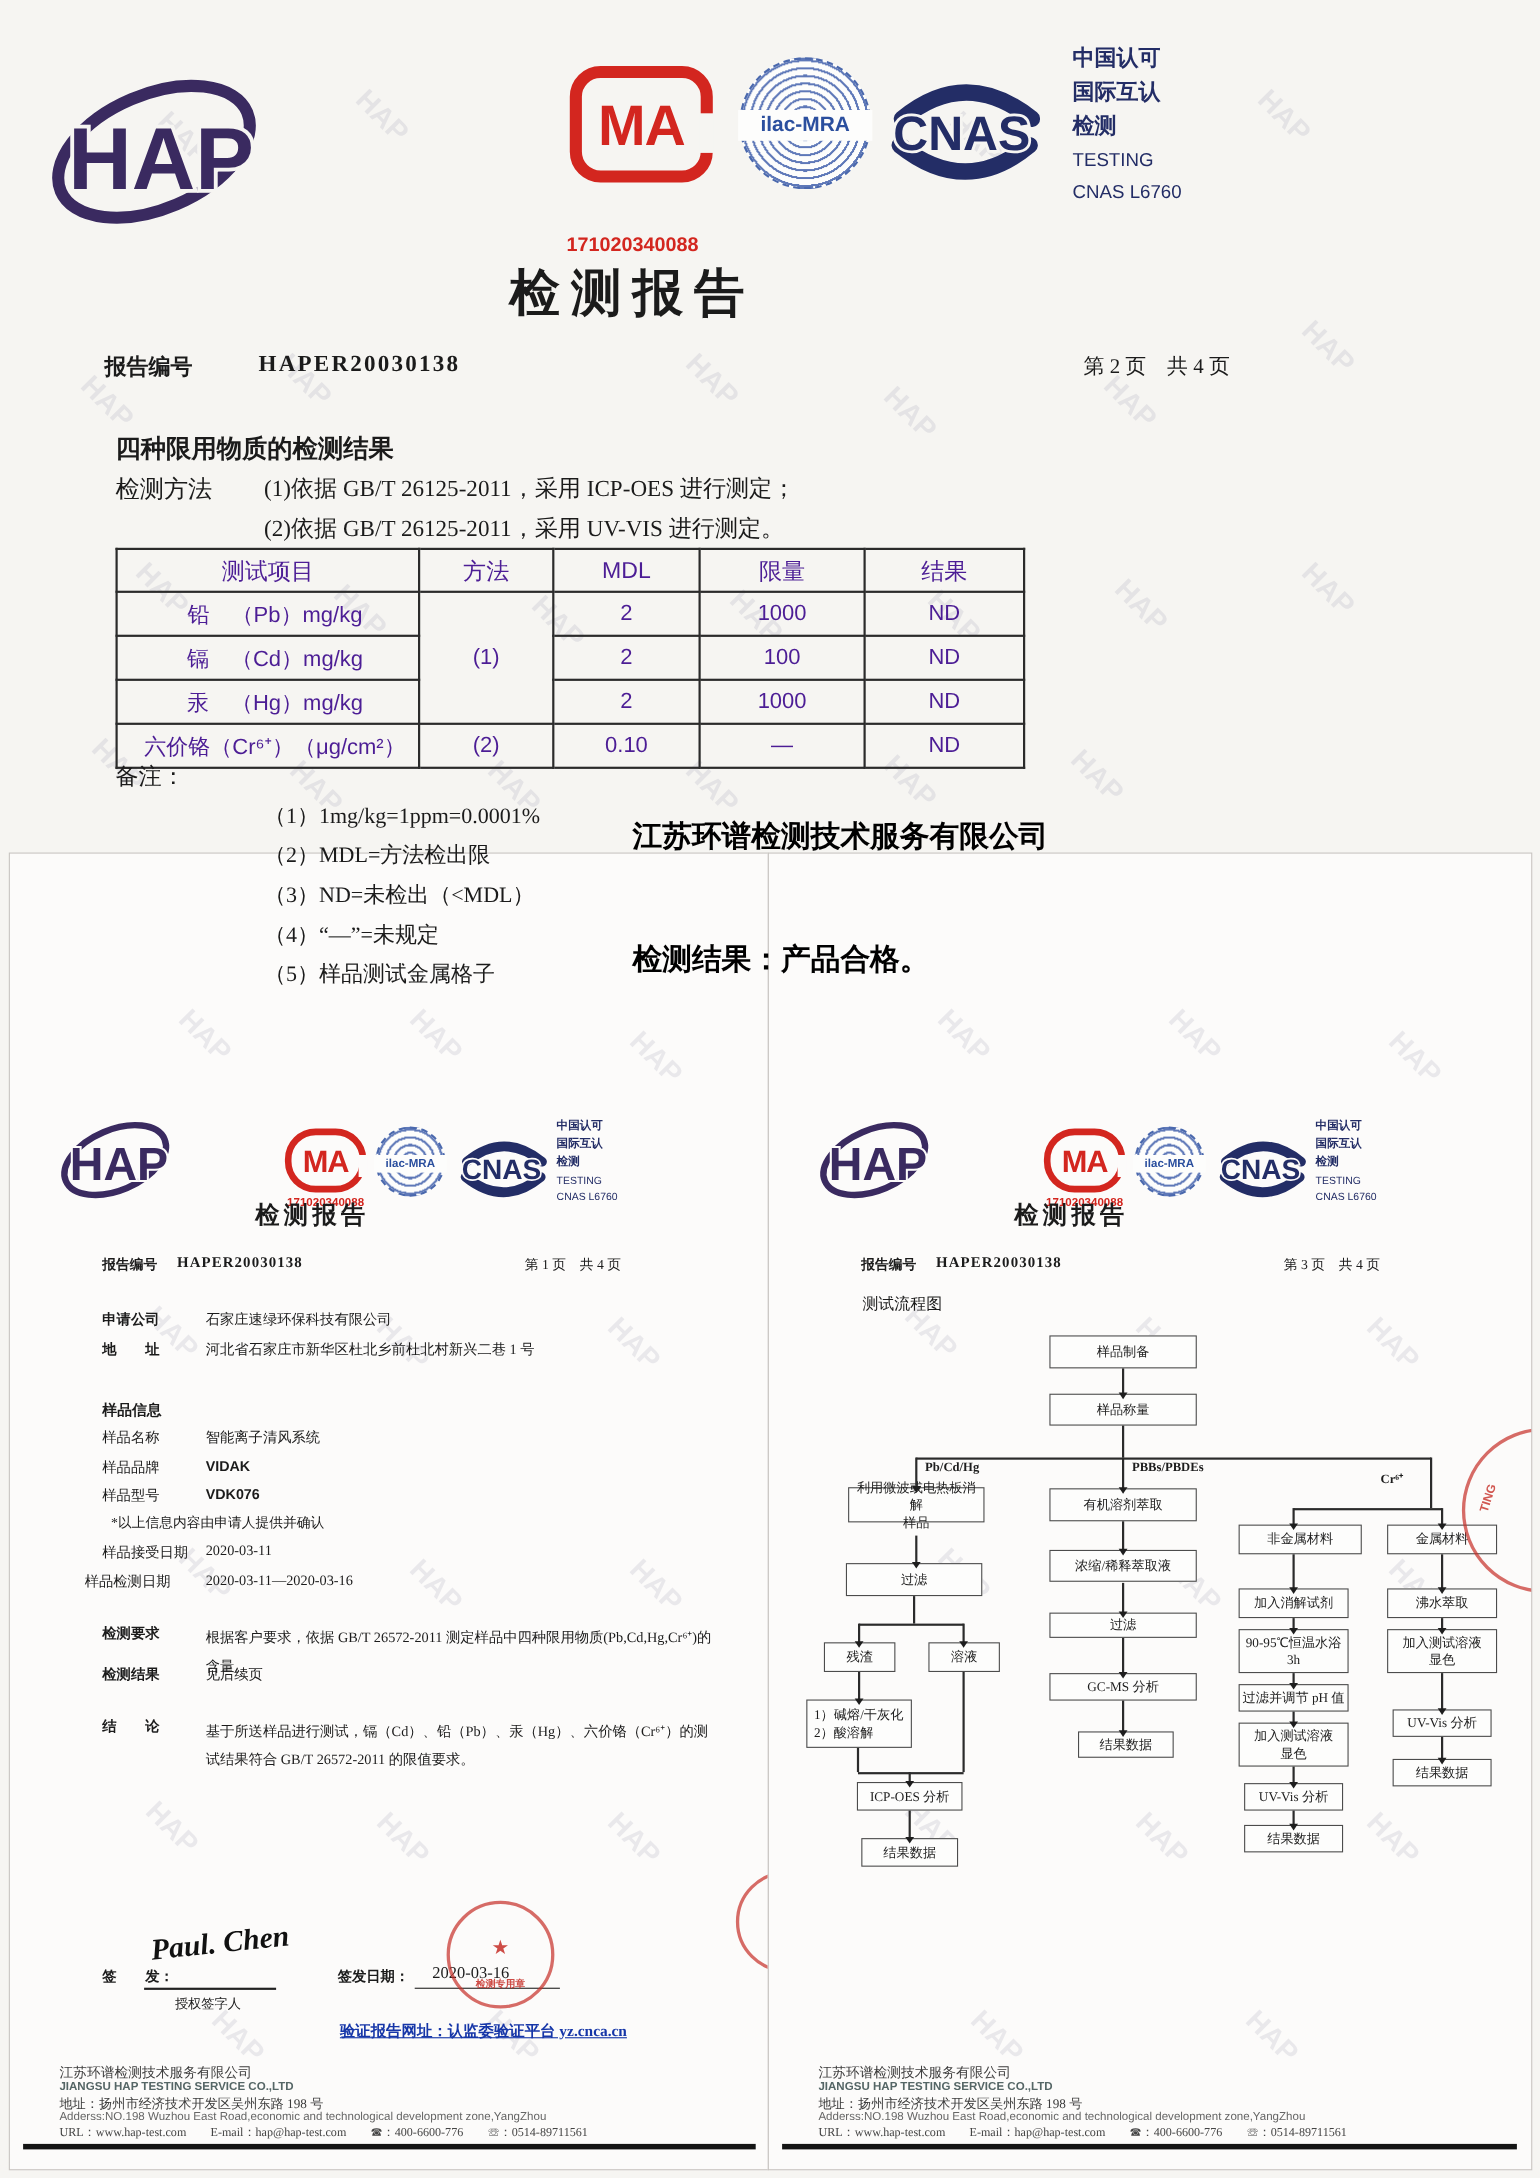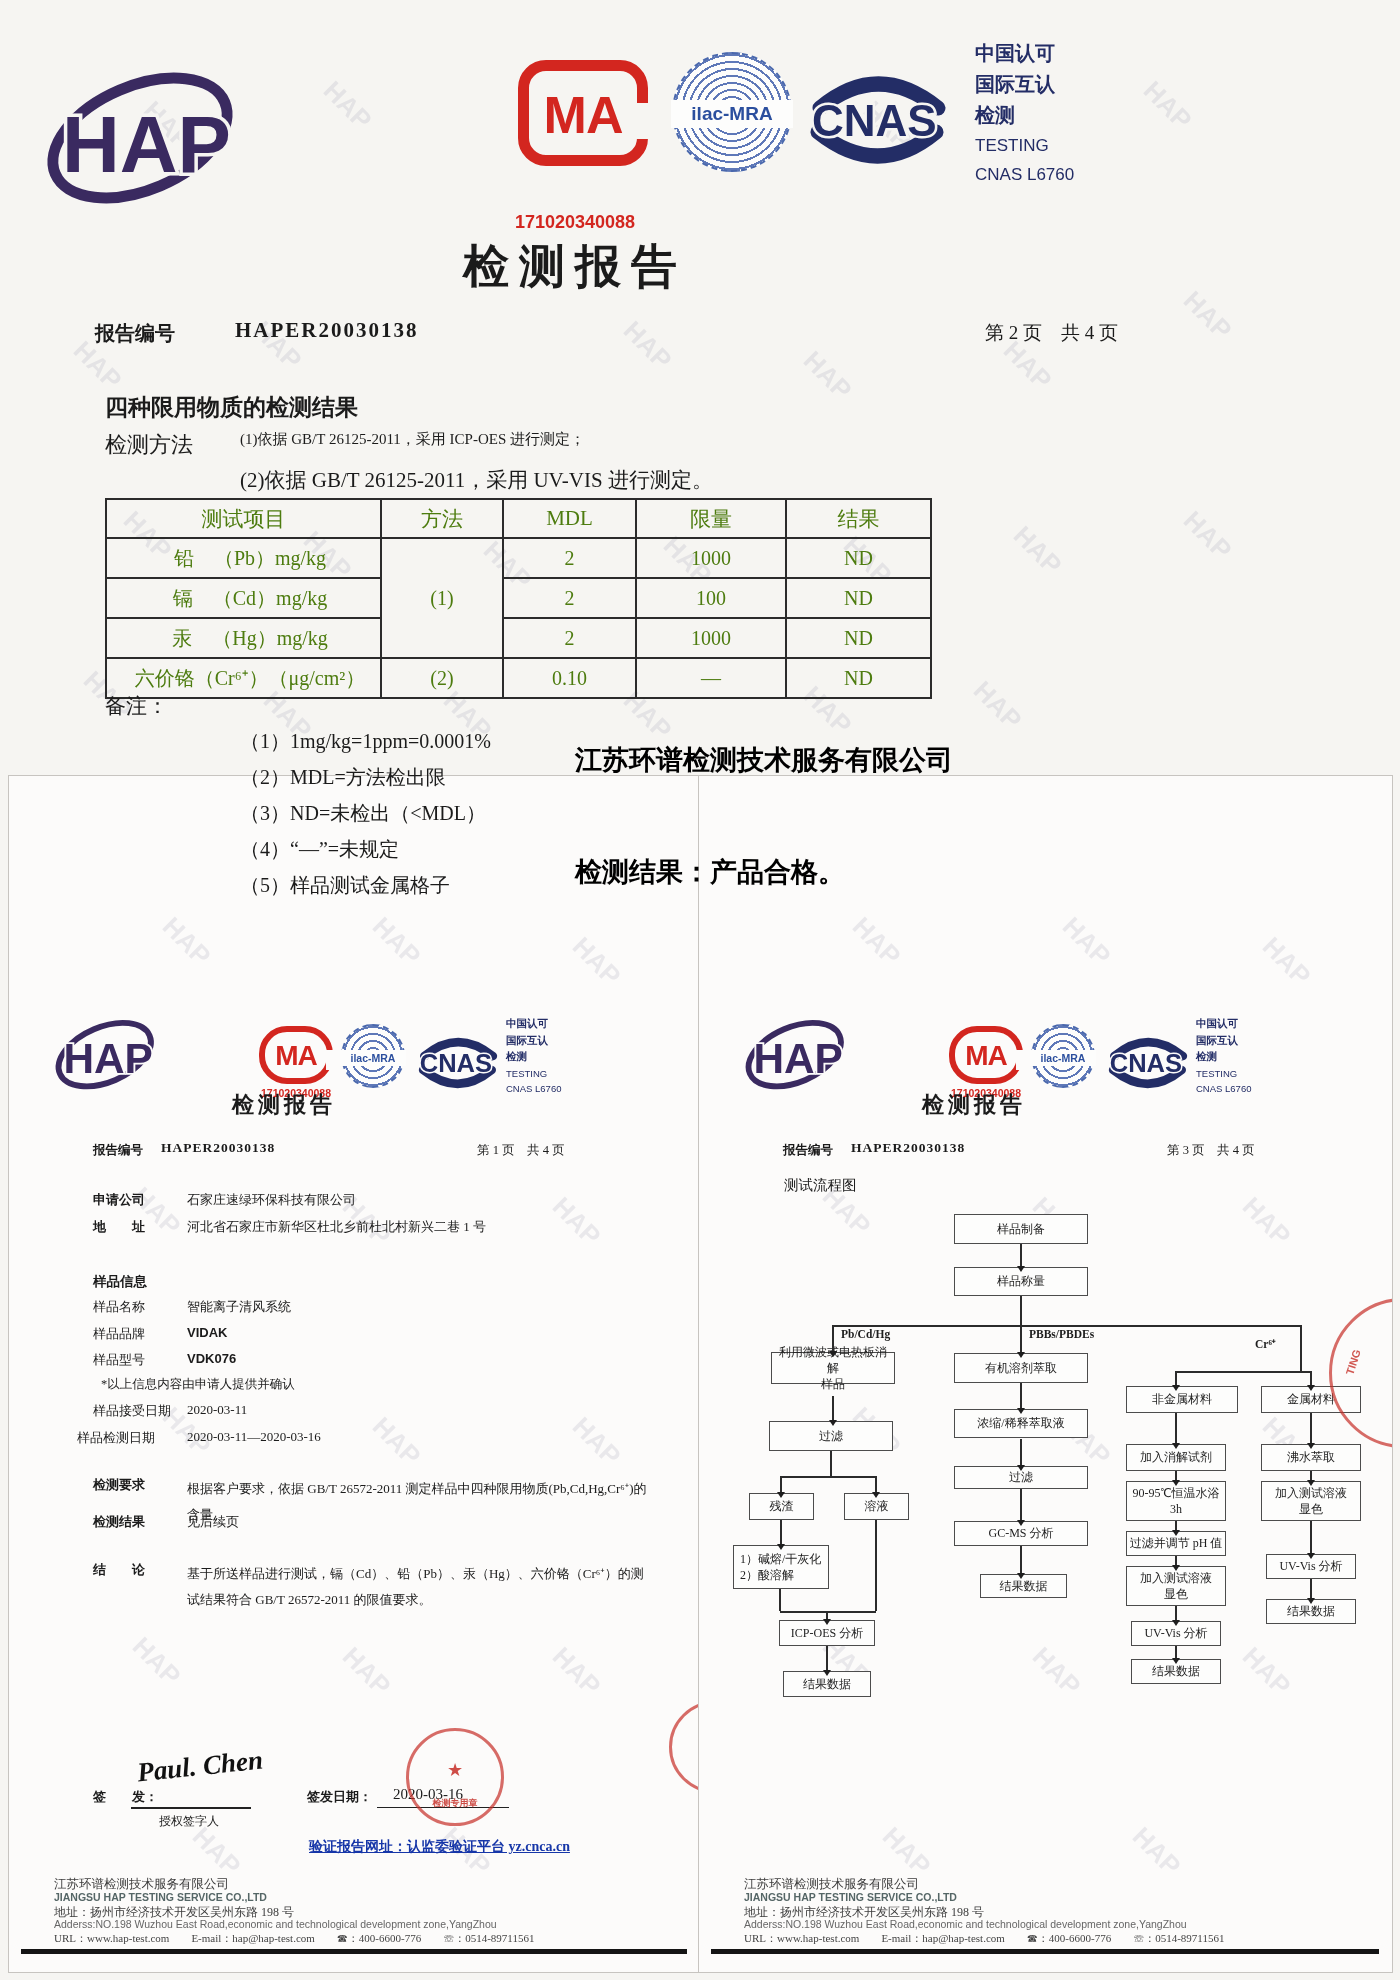--- a/index.html
+++ b/index.html
@@ -16,21 +16,21 @@
   .cma .ma{position:absolute;left:0;right:0;text-align:center;font-family:"Liberation Sans",sans-serif;font-weight:bold;color:#d3261f;letter-spacing:-1px}
   .cma .notch{position:absolute;background:#f6f5f2}
   .ilac{position:absolute;border-radius:50%;background:repeating-radial-gradient(circle at 50% 50%, #5e78b8 0 2px, #fdfdfc 2px 7px);border:2px dashed #4a68ad;box-sizing:border-box}
   .ilac .band{position:absolute;left:-3px;right:-3px;background:#fdfdfc;text-align:center;font-family:"Liberation Sans",sans-serif;font-weight:bold;color:#2b4f9e}
   .accred{position:absolute;color:#232d66}
   .accred .cn{font-weight:bold;font-family:"Liberation Serif",serif}
   .accred .lat{font-weight:normal;font-family:"Liberation Sans",sans-serif}
   .certno{position:absolute;color:#d3261f;font-family:"Liberation Sans",sans-serif;font-weight:bold;text-align:center}
   
   #t2{border-collapse:collapse;background:transparent}
-  #t2 th,#t2 td{border:2px solid #2b2b2b;text-align:center;font-family:Liberation Serif, serif;color:#4d7c0f}
+  #t2 th,#t2 td{border:2px solid #2b2b2b;text-align:center;font-family:Liberation Sans, sans-serif;color:#4c1d95}
   #t2 th{font-size:21px;font-weight:normal;height:35px}
   #t2 td{font-size:20px;height:36px}
   #t2 td.item{text-align:center;padding-left:14px}
   
   .fl{font-weight:bold;font-size:13px}
   .fv{font-size:13px}
   .flow-box{position:absolute;border:1.3px solid #4c4c4c;background:#fdfdfc;display:flex;align-items:center;justify-content:center;text-align:center;white-space:pre-line;font:12px "Liberation Serif",serif;color:#1d1d1d;line-height:1.35;box-sizing:border-box;padding:1px 2px}
   .flow-box.ta-l{justify-content:flex-start;text-align:left;padding-left:6px}
   .vl{position:absolute;width:1.5px;background:#2b2b2b}
   .vl.arr::after{content:"";position:absolute;left:-3.2px;bottom:-5px;border:4px solid transparent;border-top:6px solid #1e1e1e;border-bottom:none}
@@ -334,21 +334,21 @@
       <div class="lat" style="font-size:17px;line-height:29px">TESTING</div>
       <div class="lat" style="font-size:17px;line-height:29px">CNAS L6760</div>
     </div>
     <div class="abs srf" style="left:400px;top:236px;width:350px;text-align:center;font-size:46px;font-weight:bold;letter-spacing:10px">检测报告</div>
     <span class="abs srf" style="left:95px;top:320px;font-size:20px;font-weight:bold">报告编号</span>
     <span class="abs srf" style="left:235px;top:318px;font-size:21px;font-weight:bold;letter-spacing:2px">HAPER20030138</span>
     <span class="abs srf" style="left:985px;top:320px;font-size:19px">第 2 页　共 4 页</span>
 
     <div class="abs srf" style="left:105px;top:392px;font-size:23px;font-weight:bold">四种限用物质的检测结果</div>
     <span class="abs srf lbl" style="left:105px;top:430px;font-size:22px">检测方法</span>
-    <span class="abs srf" style="left:240px;top:430px;font-size:15px">(1)依据 GB/T 26125-2011，采用 ICP-OES 进行测定；</span>
+    <span class="abs srf" style="left:240px;top:430px;font-size:21px">(1)依据 GB/T 26125-2011，采用 ICP-OES 进行测定；</span>
     <span class="abs srf" style="left:240px;top:466px;font-size:21px">(2)依据 GB/T 26125-2011，采用 UV-VIS 进行测定。</span>
 
     <table id="t2" class="abs" style="left:105px;top:498px">
       <colgroup>
           <col style="width:275px">
           <col style="width:122px">
           <col style="width:133px">
           <col style="width:150px">
           <col style="width:145px">
         </colgroup>

